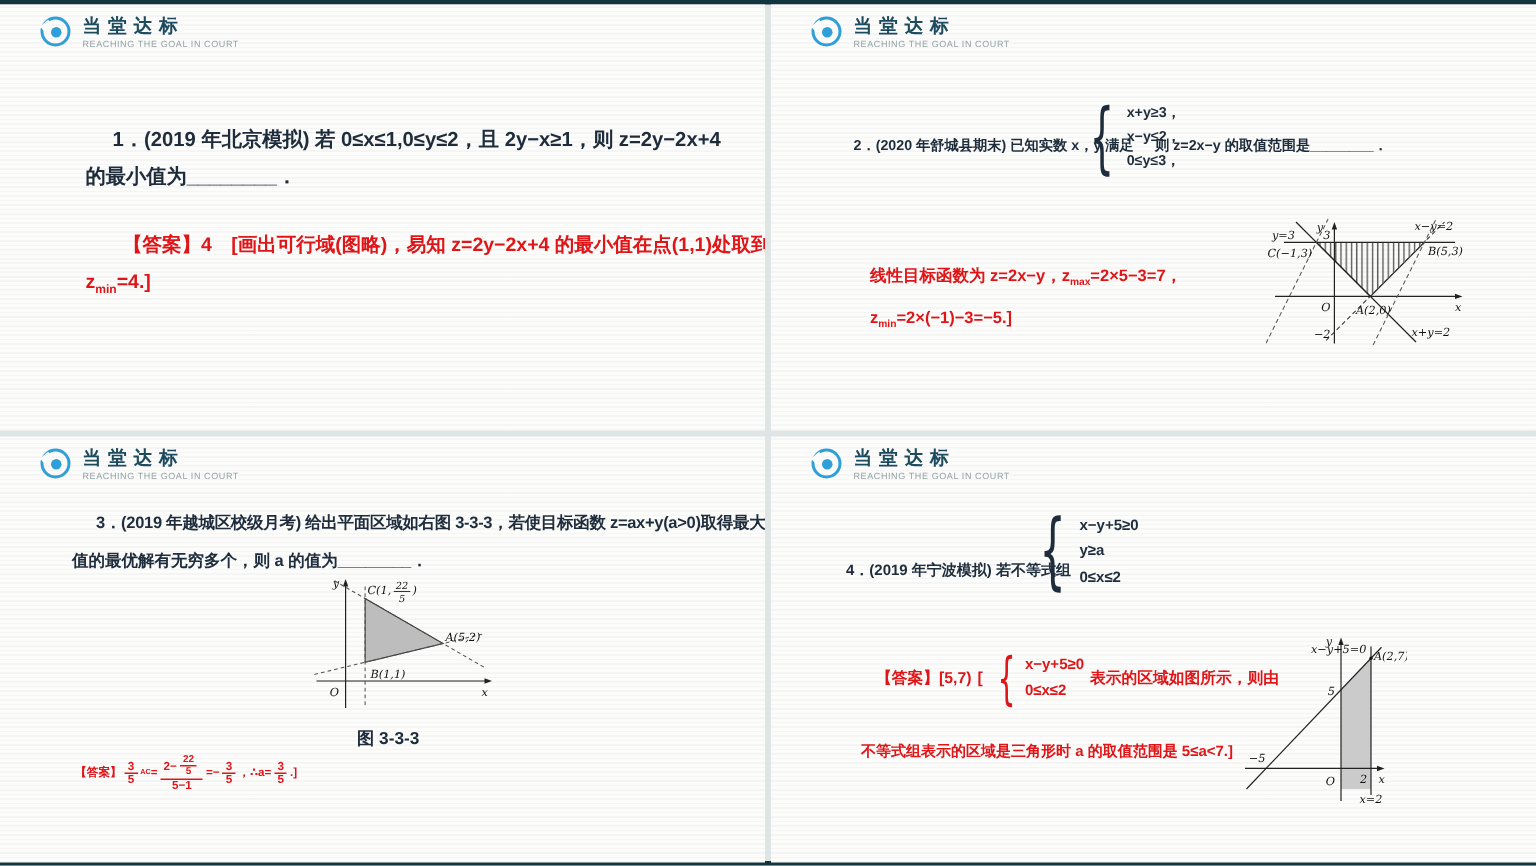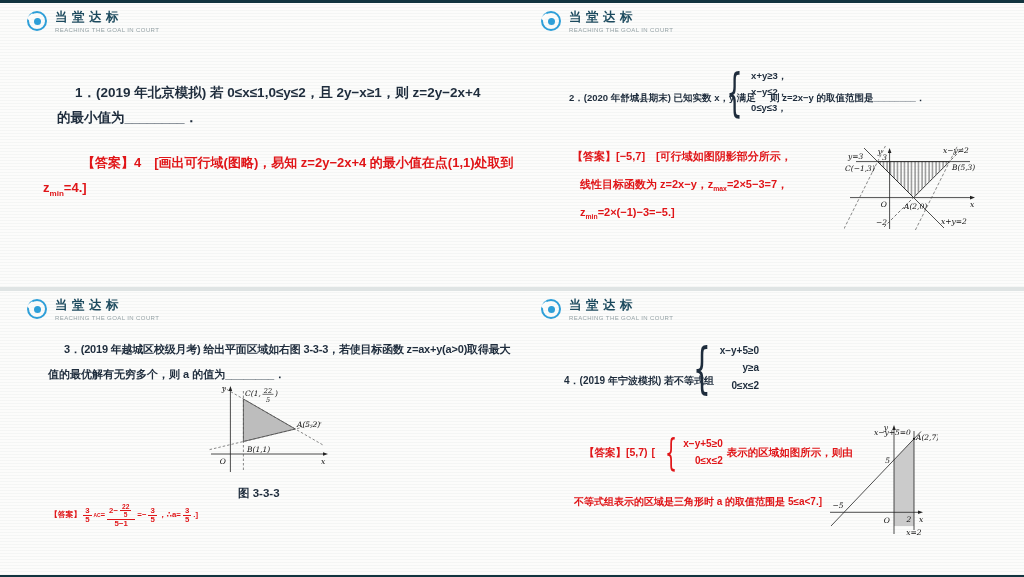--- a/index.html
+++ b/index.html
@@ -8,37 +8,36 @@
     background:#dfe4e4;
     font-family:"Liberation Sans","DejaVu Sans",sans-serif;
     overflow:hidden;
   }
   .edgebar{position:absolute;left:0;width:1024px;height:3px;background:#12343f;}
   #topbar{top:0;}
   #botbar{bottom:0;}
   .slide{
     position:absolute;width:510px;height:284px;background:#fcfcfb;overflow:hidden;
     background-image:repeating-linear-gradient(0deg, rgba(175,188,188,.10) 0 1px, rgba(0,0,0,0) 1px 3px);
-    padding-left:36px;
   }
   #s1{left:0;top:3px;}   #s2{left:514px;top:3px;}
   #s3{left:0;top:291px;} #s4{left:514px;top:291px;}
 
   .hdr{position:absolute;left:27px;top:8px;display:flex;gap:8px;align-items:flex-start;}
   .logo{position:relative;width:20px;height:20px;border:2.5px solid #2e9fd8;border-radius:50%;box-sizing:border-box;flex:0 0 auto;}
   .logo .dot{position:absolute;left:50%;top:50%;width:7px;height:7px;margin:-3.5px 0 0 -3.5px;background:#2e9fd8;border-radius:50%;}
   .logo .notch{position:absolute;width:7px;height:3.5px;background:#fcfcfb;left:-2px;top:2px;transform:rotate(-40deg);}
   .htitle{font-size:12.5px;font-weight:700;color:#1c4a5e;letter-spacing:4.5px;line-height:1.1;}
   .hsub{font-size:6px;color:#95a2a6;letter-spacing:.4px;margin-top:2.5px;}
 
   .t{position:absolute;white-space:nowrap;line-height:1.15;}
   .ink{color:#1e2c3c;font-weight:600;}
   .red{color:#e01518;font-weight:700;}
   .f14{font-size:13.5px;} .f13{font-size:13px;} .f115{font-size:11.5px;}
-  .f11{font-size:11px;}   .f105{font-size:10.5px;} .f10{font-size:10px;align-items:flex-end;}
+  .f11{font-size:11px;}   .f105{font-size:10.5px;} .f10{font-size:10px;}
   .f95{font-size:9.5px;}  .f78{font-size:7.8px;margin-left:24px;}
   sub{font-size:62%;}
 
   .sys{display:flex;align-items:center;}
   .sys .col{display:flex;flex-direction:column;}
   .brace{font-family:"DejaVu Sans",sans-serif;font-weight:400;line-height:.9;transform:scaleX(.5);transform-origin:center;color:inherit;}
 
   .frac{display:inline-flex;flex-direction:column;align-items:center;line-height:1.1;vertical-align:middle;margin:0 2px;}
   .frac .fn{border-bottom:1px solid currentColor;padding:0 2px;display:inline-flex;align-items:center;}
   .ansrow{display:flex;align-items:center;white-space:nowrap;}
@@ -57,21 +56,21 @@
         <span class="notch"></span>
       </span>
     <div>
       <div class="htitle">当堂达标</div>
       <div class="hsub">REACHING THE GOAL IN COURT</div>
     </div>
   </div>
   <div class="t ink f14" style="left:75px;top:82px">1．(2019 年北京模拟) 若 0≤x≤1,0≤y≤2，且 2y−x≥1，则 z=2y−2x+4</div>
   <div class="t ink f14" style="left:57px;top:107px">的最小值为________．</div>
   <div class="t red f13" style="left:82px;top:153px">【答案】4　[画出可行域(图略)，易知 z=2y−2x+4 的最小值在点(1,1)处取到，</div>
-  <div class="t red f13" style="left:43px;top:178px"><span>z</span><sub>min</sub><span>=4.]</span></div>
+  <div class="t red f13" style="left:57px;top:178px"><span>z</span><sub>min</sub><span>=4.]</span></div>
 </div>
 
 <div class="slide" id="s2">
   <div class="hdr">
     <span class="logo">
         <span class="dot"></span>
         <span class="notch"></span>
       </span>
     <div>
       <div class="htitle">当堂达标</div>
@@ -81,21 +80,20 @@
   <div class="t ink f95" style="left:55px;top:90px">2．(2020 年舒城县期末) 已知实数 x，y 满足</div>
   <div class="t ink sys" style="left:204px;top:66px">
     <span class="brace" style="font-size:52px">{</span>
     <span class="col f95" style="gap:5px">
       <span>x+y≥3，</span>
       <span>x−y≤2，</span>
       <span>0≤y≤3，</span>
     </span>
   </div>
   <div class="t ink f95" style="left:256px;top:90px">则 z=2x−y 的取值范围是________．</div>
-  <div class="t red f11" style="left:58px;top:147px">【答案】[−5,7]　[可行域如图阴影部分所示，</div>
   <div class="t red f11" style="left:66px;top:175px"><span>线性目标函数为 z=2x−y，z</span><sub>max</sub><span>=2×5−3=7，</span></div>
   <div class="t red f11" style="left:66px;top:203px"><span>z</span><sub>min</sub><span>=2×(−1)−3=−5.]</span></div>
 
   <svg style="position:absolute;left:330px;top:143px" width="135" height="85" viewBox="0 0 135 85">
     <defs>
       <pattern id="hatch2" width="3.5" height="4" patternUnits="userSpaceOnUse">
         <line x1="1" y1="0" x2="1" y2="4" stroke="#555" stroke-width="0.9"></line>
       </pattern>
     </defs>
     <polygon points="33.6,15.6 105.6,15.6 69.6,51.6" fill="url(#hatch2)" stroke="#333" stroke-width="0.7"></polygon>

